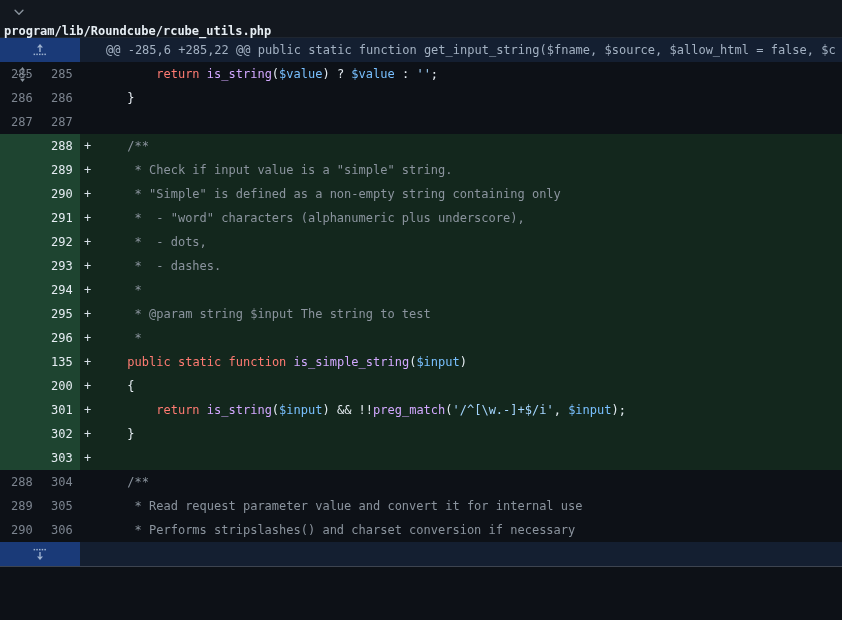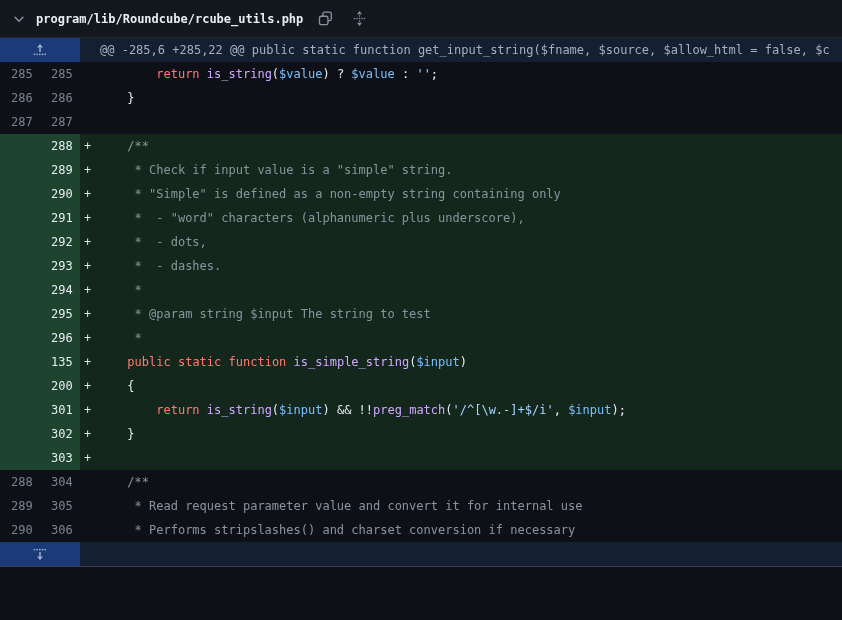--- a/index.html
+++ b/index.html
@@ -7,23 +7,24 @@
     width: 842px; height: 620px;
     background: var(--code_bg, #0d1117);
     font-family: "DejaVu Sans Mono", monospace;
     overflow: hidden;
   }
   .window { width: 842px; height: 620px; position: relative; }
 
   
   .file-header {
     height: 38px;
-    display: flex; align-items: center;
+    display: flex; align-items: flex-start;
     background: var(--header_bg, #13181f);
     border-bottom: 1px solid var(--border_soft, #1f2630);
+    flex-direction: column;
   }
   .chev-btn {
     width: 26px; height: 24px; margin-left: 6px;
     display: flex; align-items: center; justify-content: center;
     cursor: pointer; flex: none;
   }
   .fname {
     font-size: 12px; font-weight: bold;
     color: var(--plain, #e6edf3);
     margin-left: 4px; white-space: pre;
@@ -39,21 +40,21 @@
   .hunk-row { display: flex; height: 24px; background: var(--hunk_row_bg, #141f31); }
   .expander {
     width: 80px; height: 24px; flex: none;
     background: var(--expander_bg, #1a3a78);
     border: none; cursor: pointer;
     display: flex; align-items: center; justify-content: center;
   }
   .hunk-text {
     flex: 1 1 auto; overflow: hidden;
     font-size: 12px; line-height: 24px;
-    padding-left: 20px; white-space: pre;
+    padding-left: 26px; white-space: pre;
     color: var(--hunk_text, #a3b1c2);
     font-family: "DejaVu Sans Mono", monospace;
   }
 
   
   .row { display: flex; height: 24px; font-size: 12px; line-height: 24px; }
   .num {
     width: 40px; flex: none; padding-left: 11px;
     color: var(--line_number, #7d8590);
     cursor: pointer; white-space: pre;

